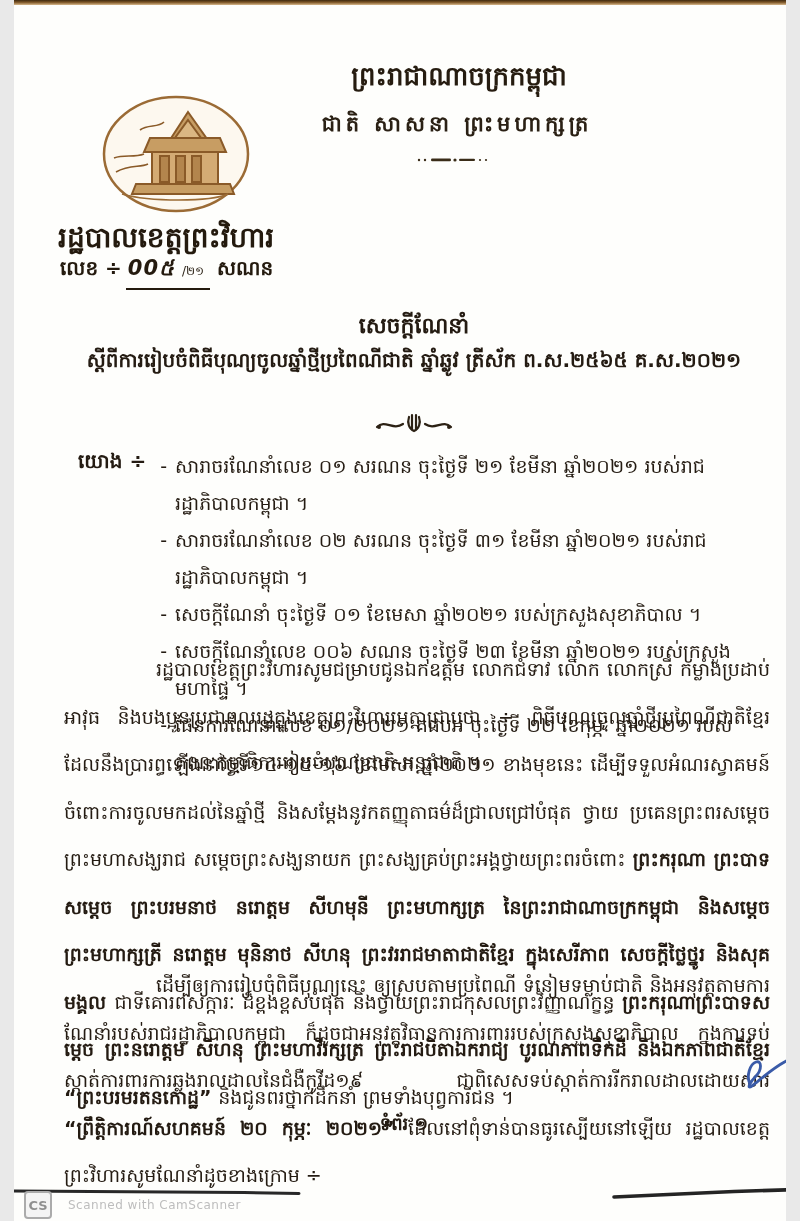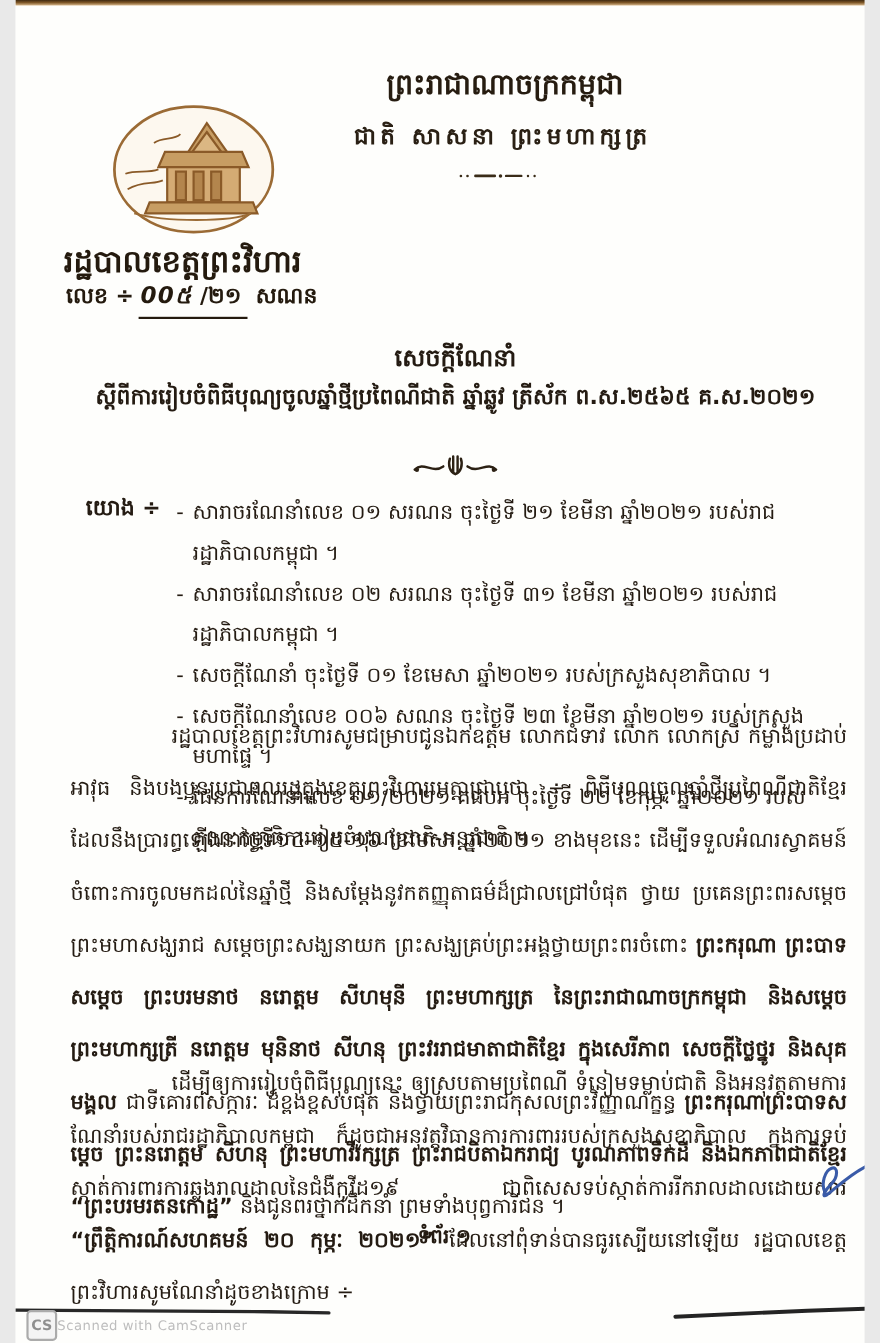--- a/index.html
+++ b/index.html
@@ -18,21 +18,21 @@
     font-size:26px;font-weight:bold;white-space:nowrap;color:#261c10;}
   .motto{top:110px;left:443px;transform:translateX(-50%);
     font-size:21px;font-weight:bold;white-space:nowrap;letter-spacing:4px;color:#2a2014;}
   .mini-divider{top:150px;left:440px;transform:translateX(-50%);}
   
   .seal{left:86px;top:94px;}
   .authority{left:44px;top:220px;font-size:28px;font-weight:bold;color:#241a0e;white-space:nowrap;}
   .ref-line{left:46px;top:254px;font-size:20px;font-weight:bold;white-space:nowrap;color:#241a0e;}
   .ref-underlined{display:inline-block;border-bottom:2.5px solid #241a0e;padding:0 6px 3px 2px;margin-left:4px;}
   .ref-hand{font-size:21px;font-style:italic;font-weight:bold;letter-spacing:1px;}
-  .ref-small{font-size:20px;font-weight:bold;}
+  .ref-small{font-size:12px;font-weight:normal;}
   
   .title1{top:312px;left:0;width:800px;text-align:center;font-size:22px;font-weight:bold;}
   .title2{top:347px;left:0;width:800px;text-align:center;font-size:20px;font-weight:bold;}
   .title3{top:383px;left:0;width:800px;text-align:center;font-size:20px;font-weight:bold;}
   .ornament{top:411px;left:400px;transform:translateX(-50%);}
   
   .refs{left:64px;top:448px;width:694px;display:flex;align-items:flex-start;}
   .refs-label{font-size:20px;font-weight:bold;white-space:nowrap;margin-right:14px;}
   .refs-list{flex:1;font-size:19px;line-height:37px;}
   .refs-item{display:flex;}
@@ -41,21 +41,21 @@
   .para{left:50px;top:0;width:706px;font-size:19px;line-height:47.5px;
     text-align:justify;text-indent:92px;color:#241b12;}
   .p1{top:646px;}
   .p2{top:962px;}
   .b{font-weight:bold;}
   
   .page-num{top:1112px;left:390px;transform:translateX(-50%);font-size:18px;font-weight:bold;}
   .pen-mark{left:722px;top:1040px;}
   .scan-edges{left:0;top:1178px;}
   
-  .watermark{left:10px;top:1191px;display:flex;align-items:center;gap:0;}
+  .watermark{left:10px;top:1191px;display:flex;align-items:center;gap:16px;}
   .cs-box{width:24px;height:24px;border:2px solid #ababab;border-radius:4px;
     display:flex;align-items:center;justify-content:center;
     font-size:13px;font-weight:bold;color:#8f8f8f;background:#f4f4f4;}
   .cs-text{font-size:12px;color:#bdbdbd;letter-spacing:0.5px;}
 </style>
 </head>
 <body>
 
 <div class="page">
 

